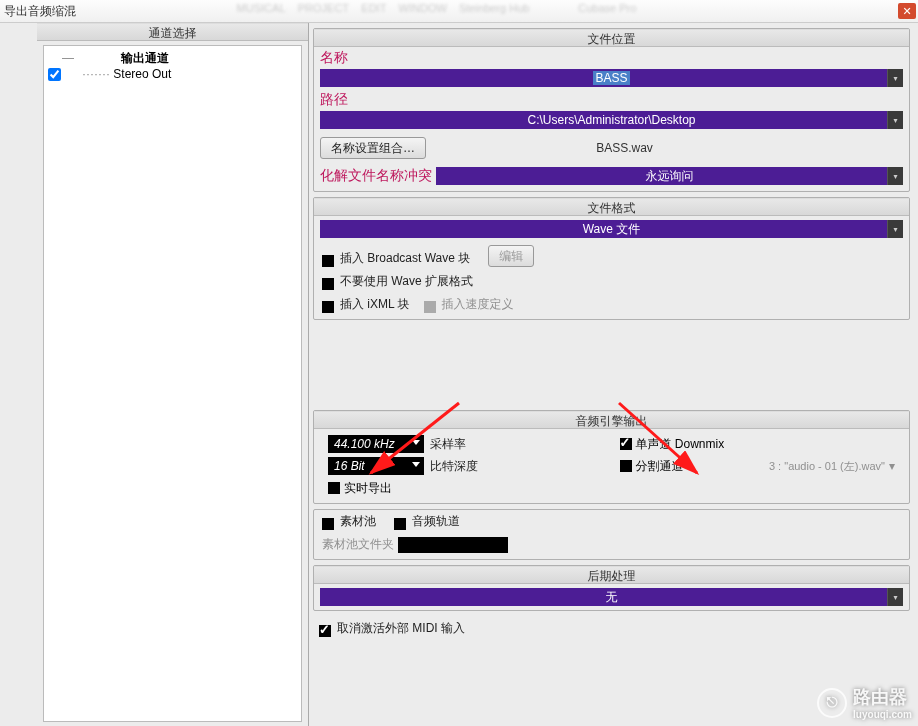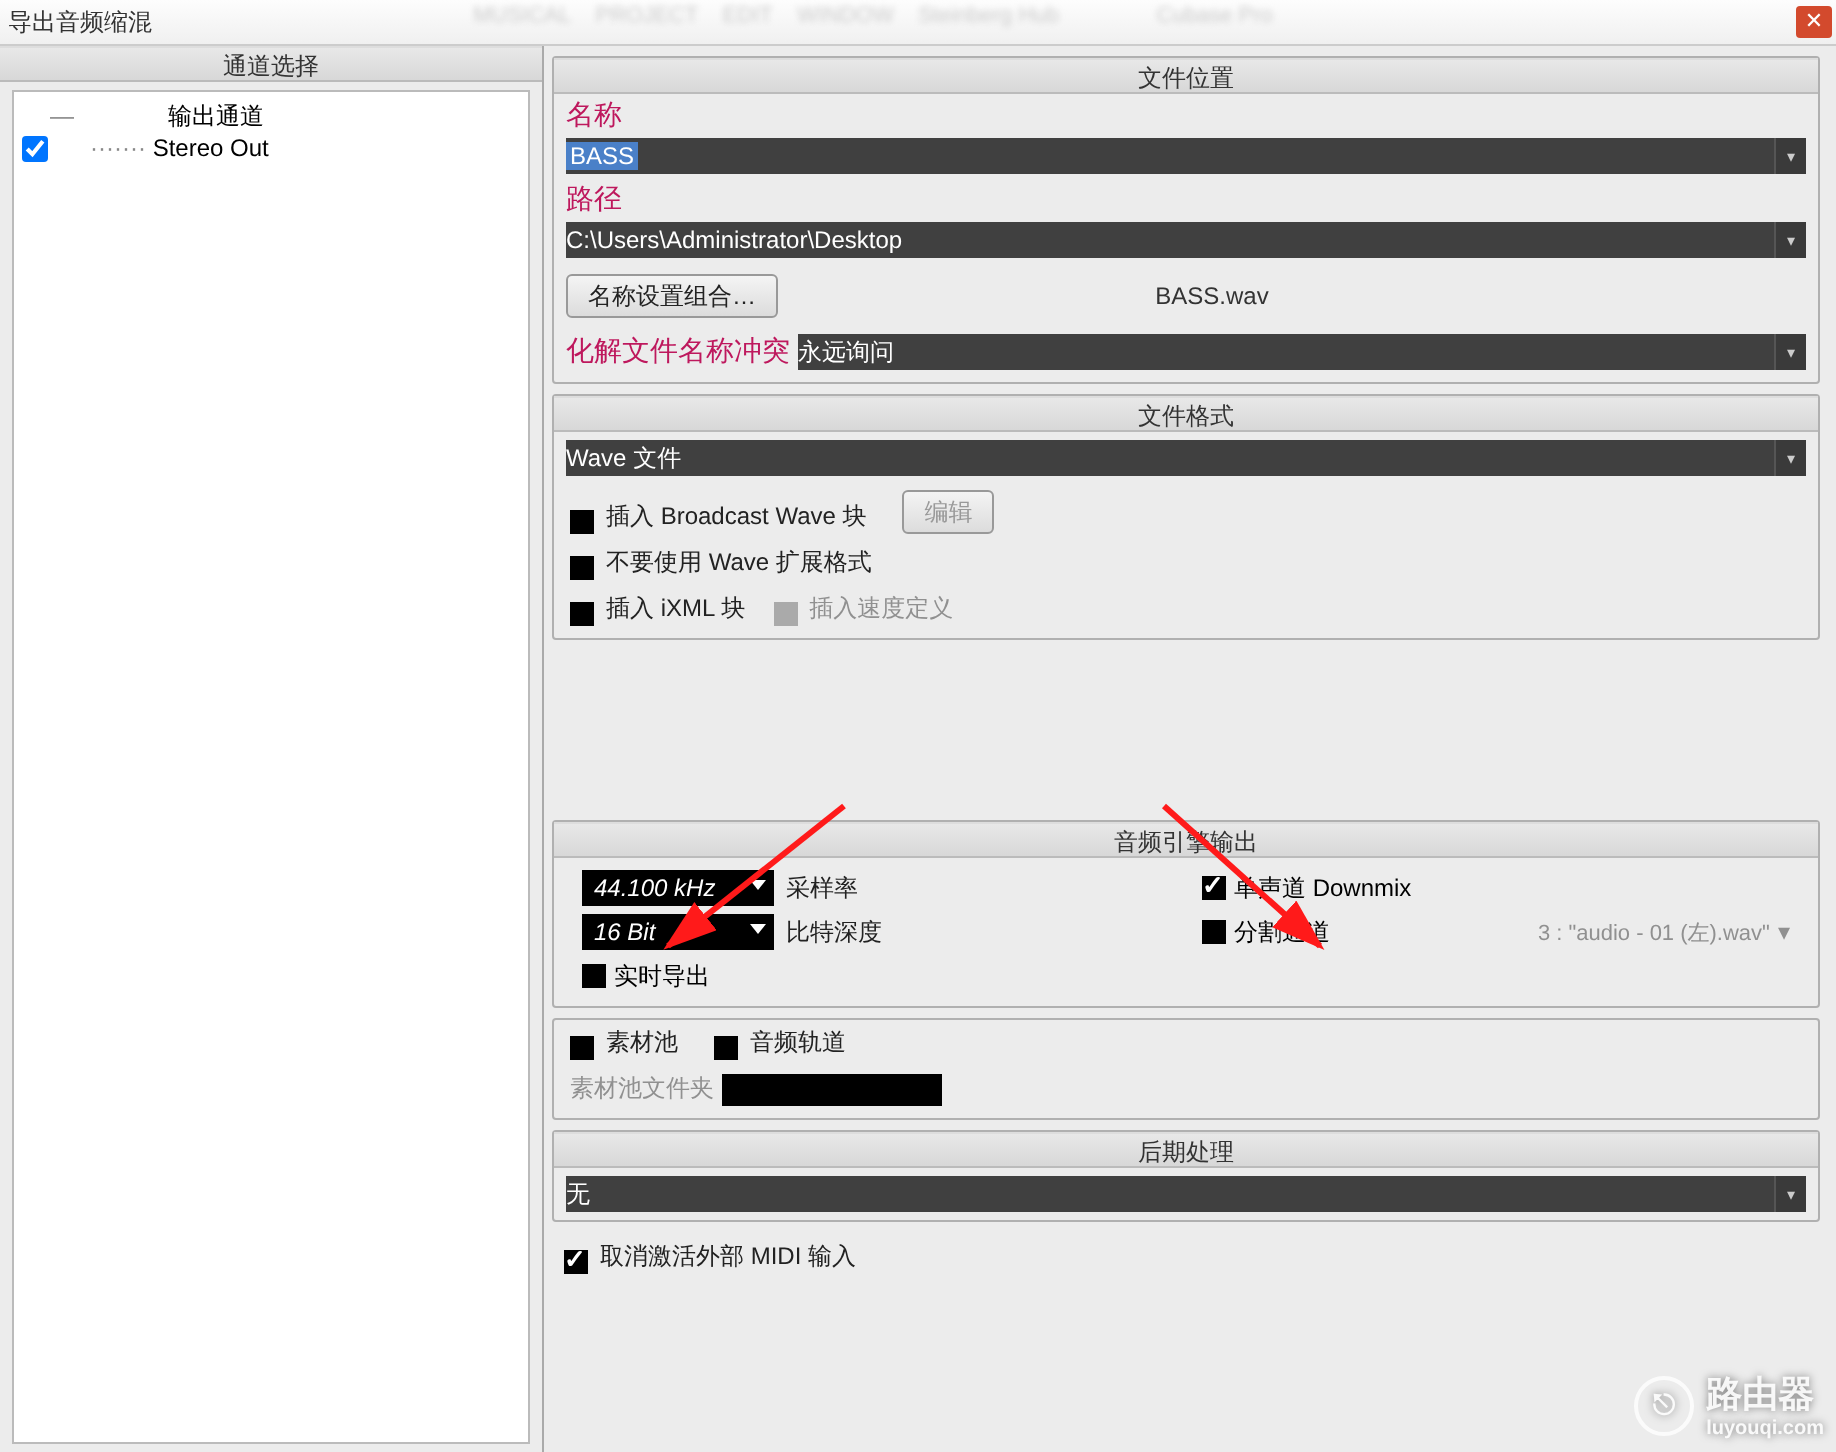--- a/index.html
+++ b/index.html
@@ -43,21 +43,21 @@
 }
 
 .main {
   display: flex;
   height: calc(100% - 23px);
 }
 
 .left-panel {
   width: 272px;
   border-right: 1px solid #aaa;
-  display: flex; flex-direction: column;
+  display: flex; flex-direction: column; margin-left: 37px;
 }
 .sub-title {
   height: 18px;
   background: linear-gradient(#e8e8e8, #d8d8d8);
   border-bottom: 1px solid #bbb;
   border-top: 1px solid #ddd;
   text-align: center;
   font-size: 12px;
   color: #333;
   line-height: 18px;
@@ -69,21 +69,21 @@
   flex: 1;
   padding: 4px 0;
   font-size: 12px;
   position: relative;
 }
 .tree-row { display: flex; align-items: center; height: 16px; padding-left: 18px; }
 .tree-row.child { padding-left: 38px; }
 .tree .dotted {
   color: #888;
 }
-.tree .bold { font-weight: normal; padding-left: 47px; }
+.tree .bold { font-weight: bold; padding-left: 47px; }
 .tree input[type=checkbox]{ margin-right: 4px; position: absolute; left: 4px; }
 
 .right-panel {
   flex: 1;
   overflow: hidden;
   padding: 0 4px 0 0;
   position: relative;
 }
 
 .group {
@@ -94,25 +94,26 @@
 }
 
 .row {
   display: flex;
   align-items: center;
   padding: 2px 6px;
   min-height: 20px;
 }
 .lbl { color: #be185d; font-size: 14px; margin-right: 6px; white-space: nowrap; }
 .black-field {
-  background: #404040;
+  background: #4c1d95;
   color: #fff;
   height: 18px;
   display: flex;
   align-items: center;
+  justify-content: center;
   position: relative;
   flex: 1;
   font-size: 12px;
 }
 .black-field .sel-highlight {
   background: #4a80c8;
   padding: 0 2px;
 }
 .drop-btn {
   position: absolute; right: 0; top: 0; bottom: 0;

